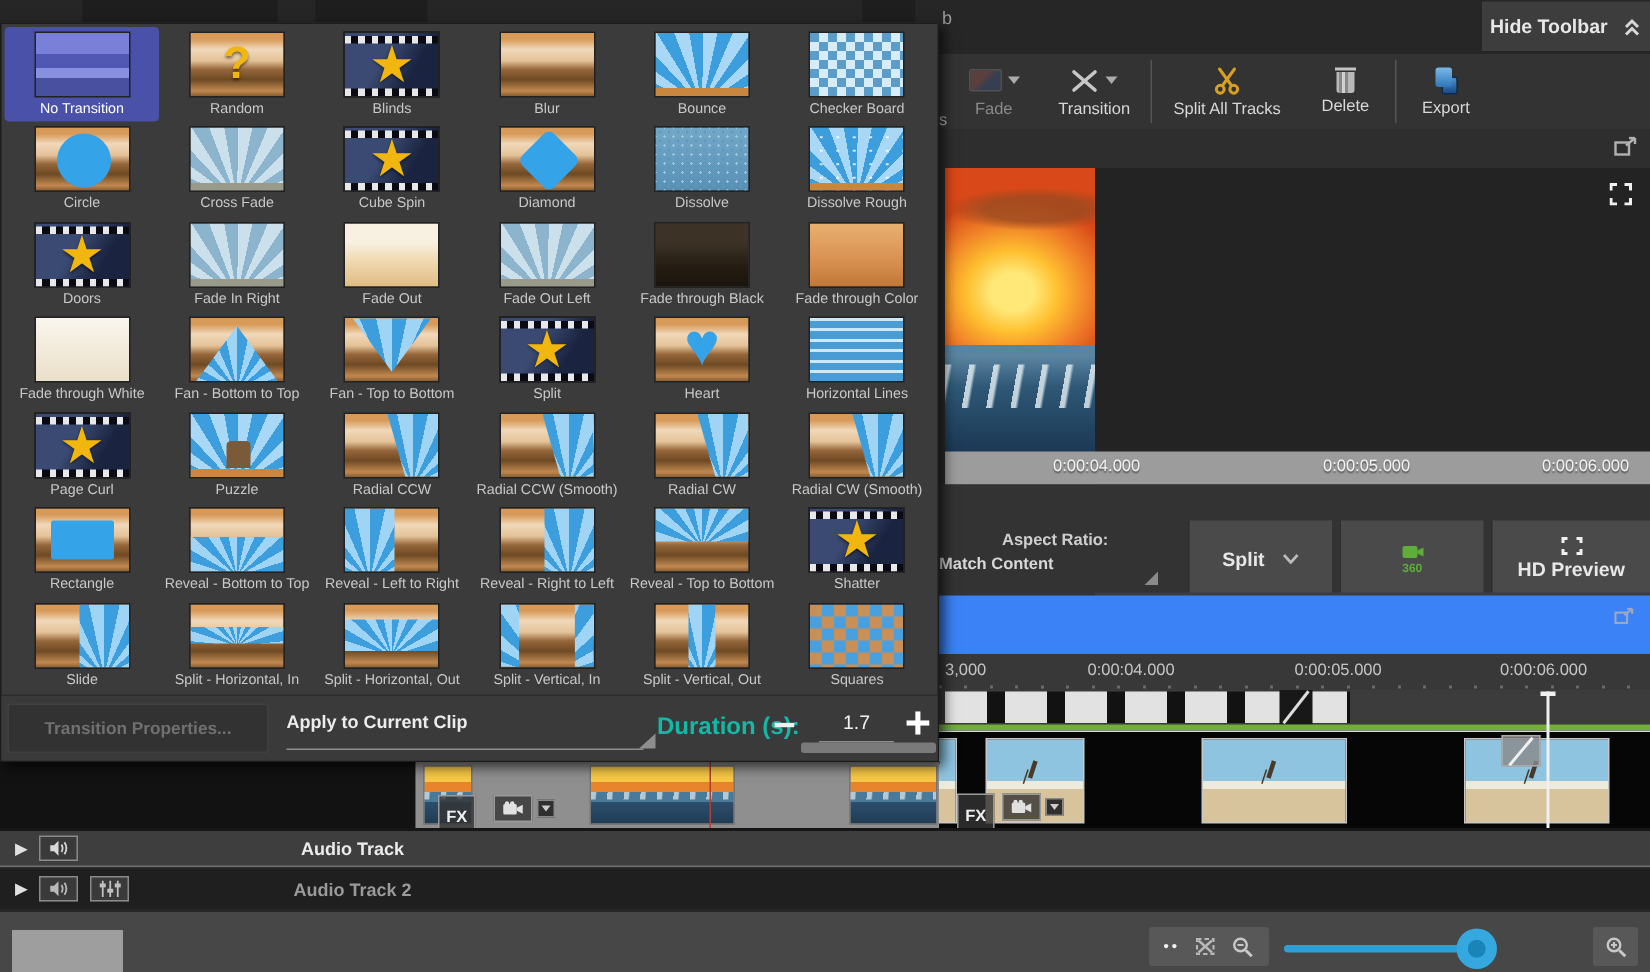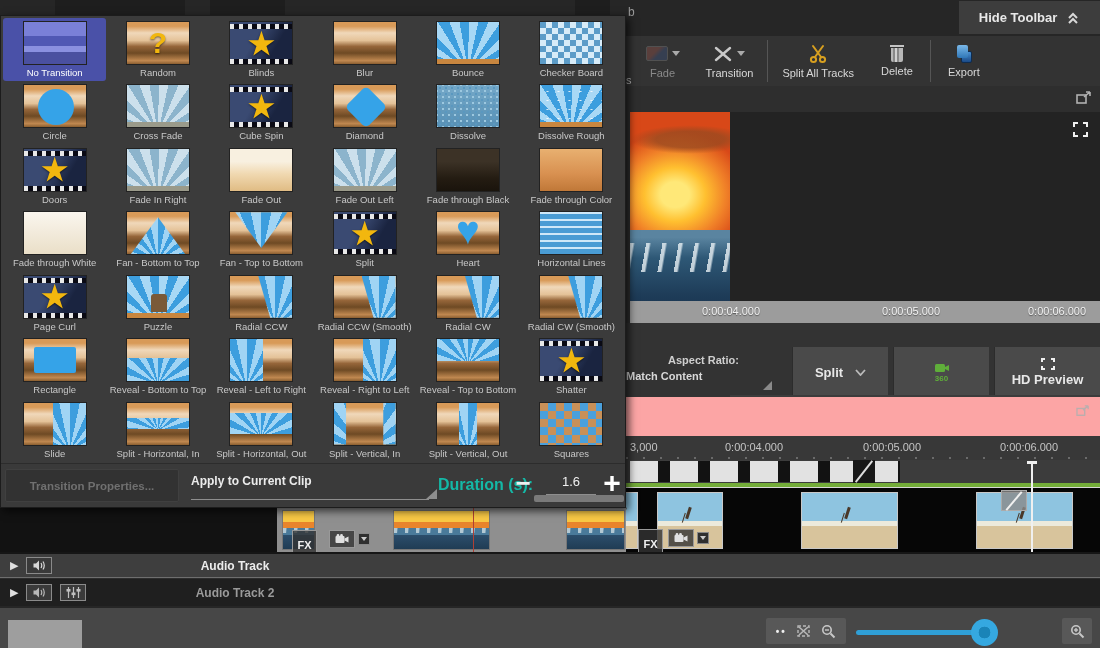--- a/index.html
+++ b/index.html
@@ -3,21 +3,21 @@
 <meta charset="utf-8">
 <style>
   html,body{margin:0;padding:0;background:#1a1a1a;}
   *{box-sizing:border-box;font-family:"Liberation Sans",sans-serif;}
   #app{position:relative;width:1100px;height:648px;background:#2d2d2d;overflow:hidden;font-size:11px;color:#ddd;}
   .abs{position:absolute;}
 
   
   #topbar{left:0;top:0;width:1100px;height:36px;background:#262626;}
   .menu-ghost{position:absolute;top:0;height:15px;background:#1e1e1e;}
-  #hide-toolbar{position:absolute;right:0;top:1px;width:141px;height:33px;background:#3d3d3d;display:flex;align-items:center;justify-content:center;gap:9px;cursor:pointer;}
+  #hide-toolbar{position:absolute;right:0;top:1px;width:112px;height:33px;background:#3d3d3d;display:flex;align-items:center;justify-content:center;gap:9px;cursor:pointer;}
   #hide-toolbar span{font-weight:bold;font-size:13px;color:#e8e8e8;}
   #menu-clip{position:absolute;left:628px;top:5px;color:#9a9a9a;font-size:12px;}
 
   
   #toolbar{left:626px;top:36px;width:474px;height:50px;background:#333;display:flex;align-items:stretch;}
   .tbtn{position:relative;display:flex;flex-direction:column;align-items:center;justify-content:center;gap:3px;padding:2px 12px;min-width:62px;cursor:pointer;}
   .tbtn .lbl{font-size:11px;color:#d8d8d8;white-space:nowrap;}
   .tbtn.dim .lbl{color:#8a8a8a;}
   .tsep{width:1px;background:#555;margin:4px 2px;}
   .iconrow{display:flex;align-items:center;gap:4px;height:20px;}
@@ -54,21 +54,21 @@
   .cbtn .t{font-weight:bold;font-size:13px;color:#e8e8e8;}
   #btn-split{left:166px;width:96px;flex-direction:row;gap:12px;}
   #btn-360{left:267px;width:96px;}
   #btn-360 .g{color:#5fae3a;font-weight:bold;font-size:8px;line-height:7px;}
   #btn-hd{left:368px;width:106px;}
   #btn-hd .t{font-size:13px;}
   #hideseq{position:absolute;left:104px;top:72px;width:370px;height:17px;background:#3c3c3c;border-radius:0 0 6px 6px;display:flex;align-items:center;justify-content:center;gap:46px;cursor:pointer;}
   #hideseq span{font-weight:bold;color:#c8c8c8;font-size:12px;}
 
   
-  #sequence{left:626px;top:397px;width:474px;height:63px;background:#fca5a5;}
+  #sequence{left:626px;top:397px;width:474px;height:63px;background:#3b82f6;}
   #seq-ruler{position:absolute;left:0;bottom:0;width:474px;height:24px;background:#383838;color:#c4c4c4;}
   #seq-ruler span{position:absolute;top:5px;font-size:11px;}
   #seq-ruler:after{content:"";position:absolute;left:0;bottom:1px;width:100%;height:2px;background:repeating-linear-gradient(90deg,#6a6a6a 0 2px,transparent 2px 17px);}
 
   
   #film{left:626px;top:460px;width:474px;height:23px;background:#3c3c3c;}
   #film .blocks{position:absolute;left:4px;top:1px;width:270px;height:21px;background:repeating-linear-gradient(90deg,#e2e2e2 0 28px,#121212 28px 40px);}
   #film .diag{position:absolute;left:227px;top:0;width:22px;height:23px;background:#181818;}
   #film .diag:after{content:"";position:absolute;left:10px;top:-2px;width:2px;height:27px;background:#ddd;transform:rotate(38deg);}
   #greenline{left:626px;top:483px;width:474px;height:4px;background:#74ad39;}
@@ -717,19 +717,19 @@
       </div>
     <div id="props">
       <div id="tp-btn">Transition Properties...</div>
       <div id="apply-dd">
         <span>Apply to Current Clip</span>
         <div class="ln"></div>
         <div class="tri"></div>
       </div>
       <span id="dur-label">Duration (s):</span>
       <div id="dur-minus">−</div>
-      <div id="dur-value">1.6</div>
+      <div id="dur-value">1.7</div>
       <div id="dur-plus">+</div>
     </div>
     <div id="pop-scroll"></div>
   </div>
 
 </div>
 
 </body></html>

